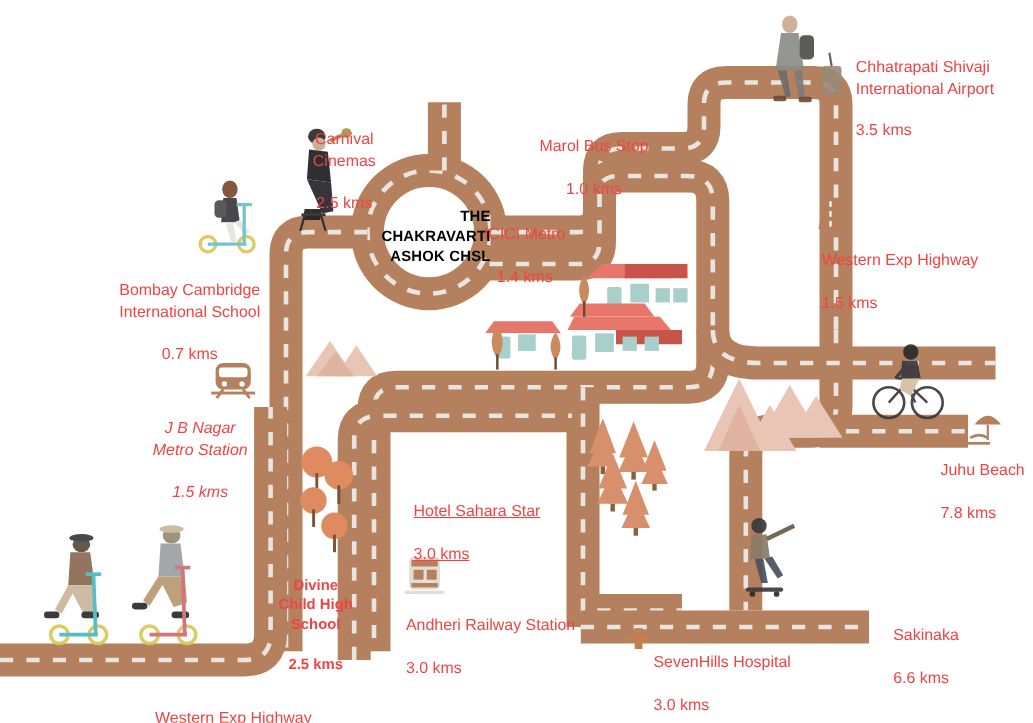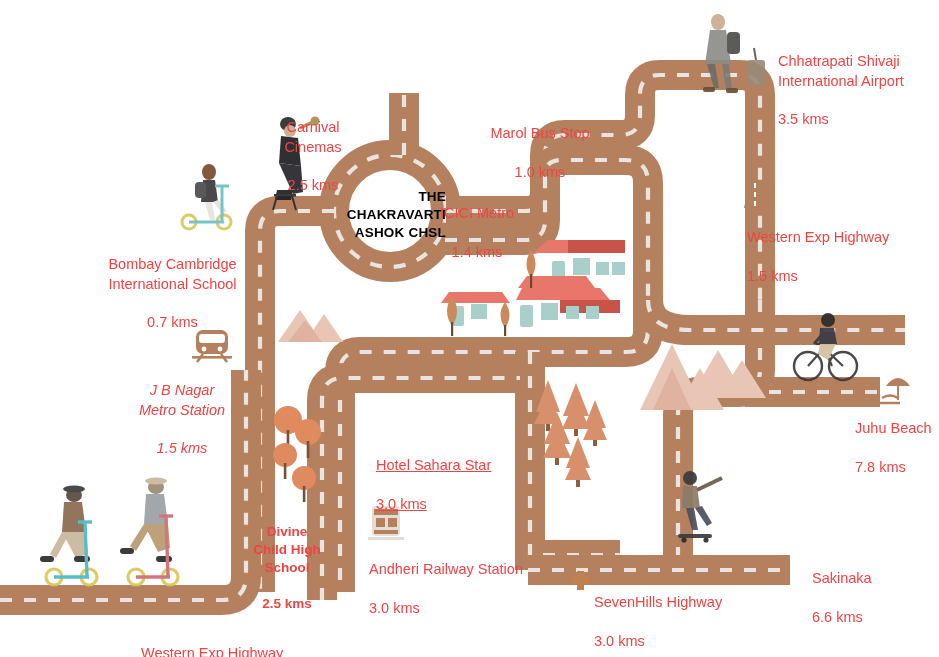--- a/index.html
+++ b/index.html
@@ -381,21 +381,21 @@
     <span>Juhu Beach</span><br>
     <span>7.8 kms</span>
   </div>
 
   <div class="lbl l" style="left:796px;top:550px;width:110px;margin-left:16px;">
     <span>Sakinaka</span><br>
     <span>6.6 kms</span>
   </div>
 
   <div class="lbl l" style="left:594px;top:574px;width:200px;">
-    <span>SevenHills Highway</span><br>
+    <span>SevenHills Hospital</span><br>
     <span>3.0 kms</span>
   </div>
 
   <div class="lbl l" style="left:141px;top:625px;width:210px;">
     <span>Western Exp Highway</span><br>
     
   </div>
 
 </div>
 

